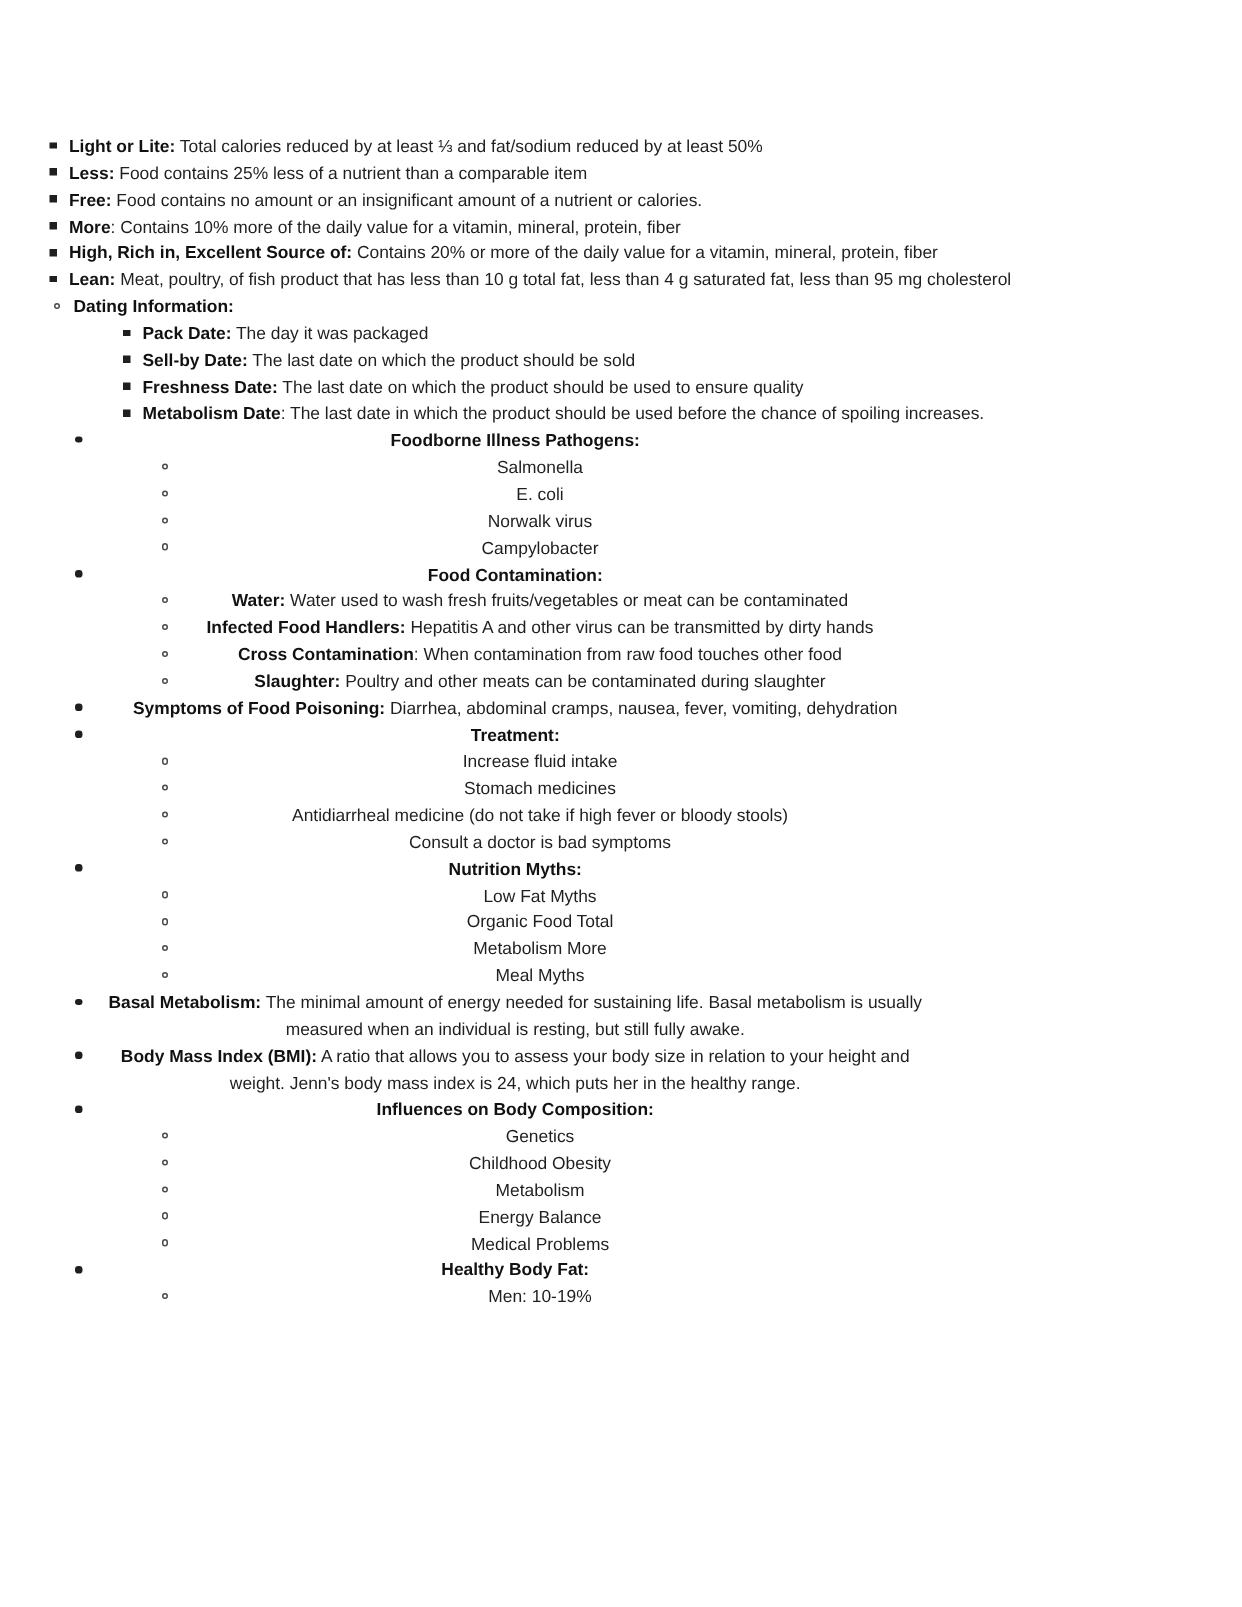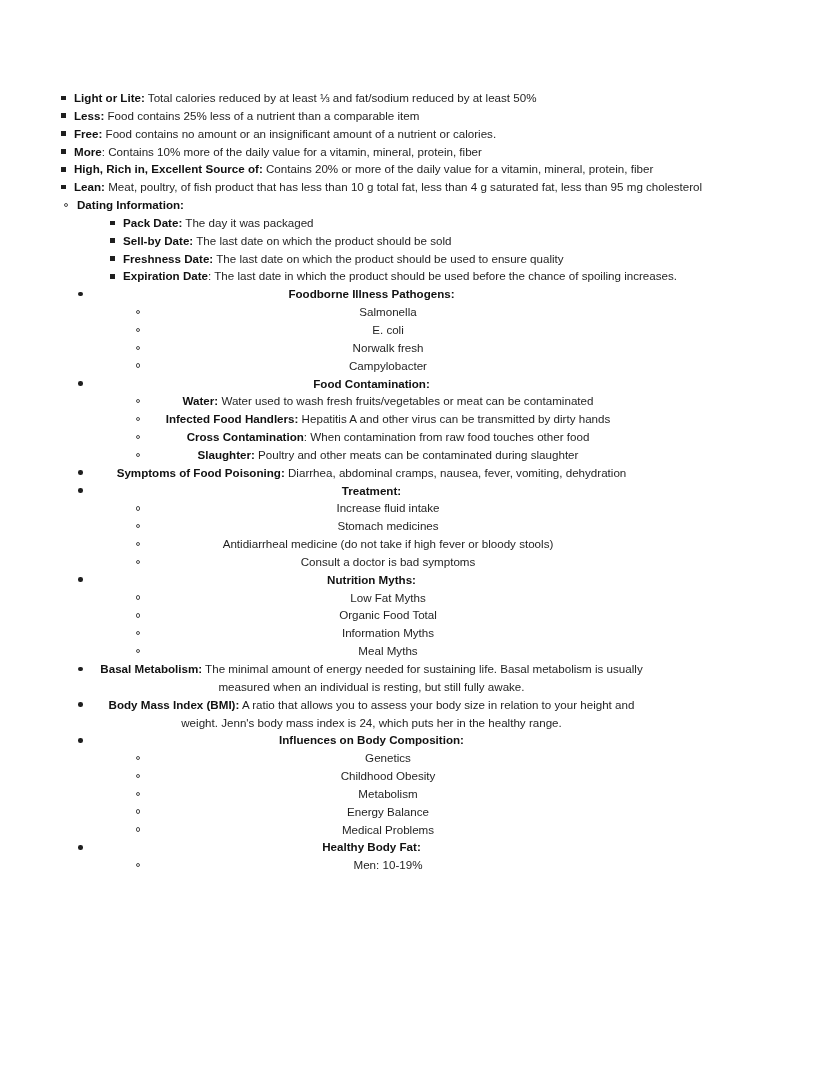--- a/index.html
+++ b/index.html
@@ -16,21 +16,20 @@
     -webkit-font-smoothing: antialiased;
   }
   #page {
     position: relative;
     width: 685px;
     height: 1071px;
     background: #ffffff;
     box-sizing: border-box;
     padding: 0;
     overflow: hidden;
-    margin-left: 28px;
   }
   #doc-body {
     position: absolute;
     left: 0;
     top: 89px;
     right: 0;
   }
   ul.lvl {
     margin: 0;
     padding: 0;
@@ -132,46 +131,46 @@
             <li class="item"><span class="bullet"></span><span class="txt"><span class="term">Less:</span><span class="rest"> Food contains 25% less of a nutrient than a comparable item</span></span></li>
             <li class="item"><span class="bullet"></span><span class="txt"><span class="term">Free:</span><span class="rest"> Food contains no amount or an insignificant amount of a nutrient or calories.</span></span></li>
             <li class="item"><span class="bullet"></span><span class="txt"><span class="term">More</span><span class="rest">: Contains 10% more of the daily value for a vitamin, mineral, protein, fiber</span></span></li>
             <li class="item"><span class="bullet"></span><span class="txt"><span class="term">High, Rich in, Excellent Source of:</span><span class="rest"> Contains 20% or more of the daily value for a vitamin, mineral, protein, fiber</span></span></li>
             <li class="item"><span class="bullet"></span><span class="txt"><span class="term">Lean:</span><span class="rest"> Meat, poultry, of fish product that has less than 10 g total fat, less than 4 g saturated fat, less than 95 mg cholesterol</span></span></li>
           </ul>
           <li class="item"><span class="bullet"></span><span class="txt"><span class="term">Dating Information:</span></span><ul class="lvl l3">
               <li class="item"><span class="bullet"></span><span class="txt"><span class="term">Pack Date:</span><span class="rest"> The day it was packaged</span></span></li>
               <li class="item"><span class="bullet"></span><span class="txt"><span class="term">Sell-by Date:</span><span class="rest"> The last date on which the product should be sold</span></span></li>
               <li class="item"><span class="bullet"></span><span class="txt"><span class="term">Freshness Date:</span><span class="rest"> The last date on which the product should be used to ensure quality</span></span></li>
-              <li class="item"><span class="bullet"></span><span class="txt"><span class="term">Expiration Date</span><span class="rest">: The last date in which the product should be used before the chance of spoiling increases.</span></span></li>
+              <li class="item"><span class="bullet"></span><span class="txt"><span class="term">Metabolism Date</span><span class="rest">: The last date in which the product should be used before the chance of spoiling increases.</span></span></li>
             </ul></li>
         </ul>
         <li class="item"><span class="bullet"></span><span class="txt"><span class="term">Foodborne Illness Pathogens:</span></span><ul class="lvl l2">
             <li class="item"><span class="bullet"></span><span class="txt"><span class="rest">Salmonella</span></span></li>
             <li class="item"><span class="bullet"></span><span class="txt"><span class="rest">E. coli</span></span></li>
-            <li class="item"><span class="bullet"></span><span class="txt"><span class="rest">Norwalk fresh</span></span></li>
+            <li class="item"><span class="bullet"></span><span class="txt"><span class="rest">Norwalk virus</span></span></li>
             <li class="item"><span class="bullet"></span><span class="txt"><span class="rest">Campylobacter</span></span></li>
           </ul></li>
         <li class="item"><span class="bullet"></span><span class="txt"><span class="term">Food Contamination:</span></span><ul class="lvl l2">
             <li class="item"><span class="bullet"></span><span class="txt"><span class="term">Water:</span><span class="rest"> Water used to wash fresh fruits/vegetables or meat can be contaminated</span></span></li>
             <li class="item"><span class="bullet"></span><span class="txt"><span class="term">Infected Food Handlers:</span><span class="rest"> Hepatitis A and other virus  can be transmitted by dirty hands</span></span></li>
             <li class="item"><span class="bullet"></span><span class="txt"><span class="term">Cross Contamination</span><span class="rest">: When contamination from raw food touches other food</span></span></li>
             <li class="item"><span class="bullet"></span><span class="txt"><span class="term">Slaughter:</span><span class="rest"> Poultry and other meats can be contaminated during slaughter</span></span></li>
           </ul></li>
         <li class="item"><span class="bullet"></span><span class="txt"><span class="term">Symptoms of Food Poisoning:</span><span class="rest"> Diarrhea, abdominal cramps, nausea, fever, vomiting, dehydration</span></span></li>
         <li class="item"><span class="bullet"></span><span class="txt"><span class="term">Treatment:</span></span><ul class="lvl l2">
             <li class="item"><span class="bullet"></span><span class="txt"><span class="rest">Increase fluid intake</span></span></li>
             <li class="item"><span class="bullet"></span><span class="txt"><span class="rest">Stomach medicines</span></span></li>
             <li class="item"><span class="bullet"></span><span class="txt"><span class="rest">Antidiarrheal medicine (do not take if high fever or bloody stools)</span></span></li>
             <li class="item"><span class="bullet"></span><span class="txt"><span class="rest">Consult a doctor is bad symptoms</span></span></li>
           </ul></li>
         <li class="item"><span class="bullet"></span><span class="txt"><span class="term">Nutrition Myths:</span></span><ul class="lvl l2">
             <li class="item"><span class="bullet"></span><span class="txt"><span class="rest">Low Fat Myths</span></span></li>
             <li class="item"><span class="bullet"></span><span class="txt"><span class="rest">Organic Food Total</span></span></li>
-            <li class="item"><span class="bullet"></span><span class="txt"><span class="rest">Information Myths</span></span></li>
+            <li class="item"><span class="bullet"></span><span class="txt"><span class="rest">Metabolism More</span></span></li>
             <li class="item"><span class="bullet"></span><span class="txt"><span class="rest">Meal Myths</span></span></li>
           </ul></li>
         <li class="item"><span class="bullet"></span><span class="txt"><span class="term">Basal Metabolism:</span><span class="rest"> The minimal amount of energy needed for sustaining life. Basal metabolism is usually measured when an individual is resting, but still fully awake.</span></span></li>
         <li class="item"><span class="bullet"></span><span class="txt"><span class="term">Body Mass Index (BMI):</span><span class="rest"> A ratio that allows you to assess your body size in relation to your height and weight. Jenn's body mass index is 24, which puts her in the healthy range.</span></span></li>
         <li class="item"><span class="bullet"></span><span class="txt"><span class="term">Influences on Body Composition:</span></span><ul class="lvl l2">
             <li class="item"><span class="bullet"></span><span class="txt"><span class="rest">Genetics</span></span></li>
             <li class="item"><span class="bullet"></span><span class="txt"><span class="rest">Childhood Obesity</span></span></li>
             <li class="item"><span class="bullet"></span><span class="txt"><span class="rest">Metabolism</span></span></li>
             <li class="item"><span class="bullet"></span><span class="txt"><span class="rest">Energy Balance</span></span></li>
             <li class="item"><span class="bullet"></span><span class="txt"><span class="rest">Medical Problems</span></span></li>

